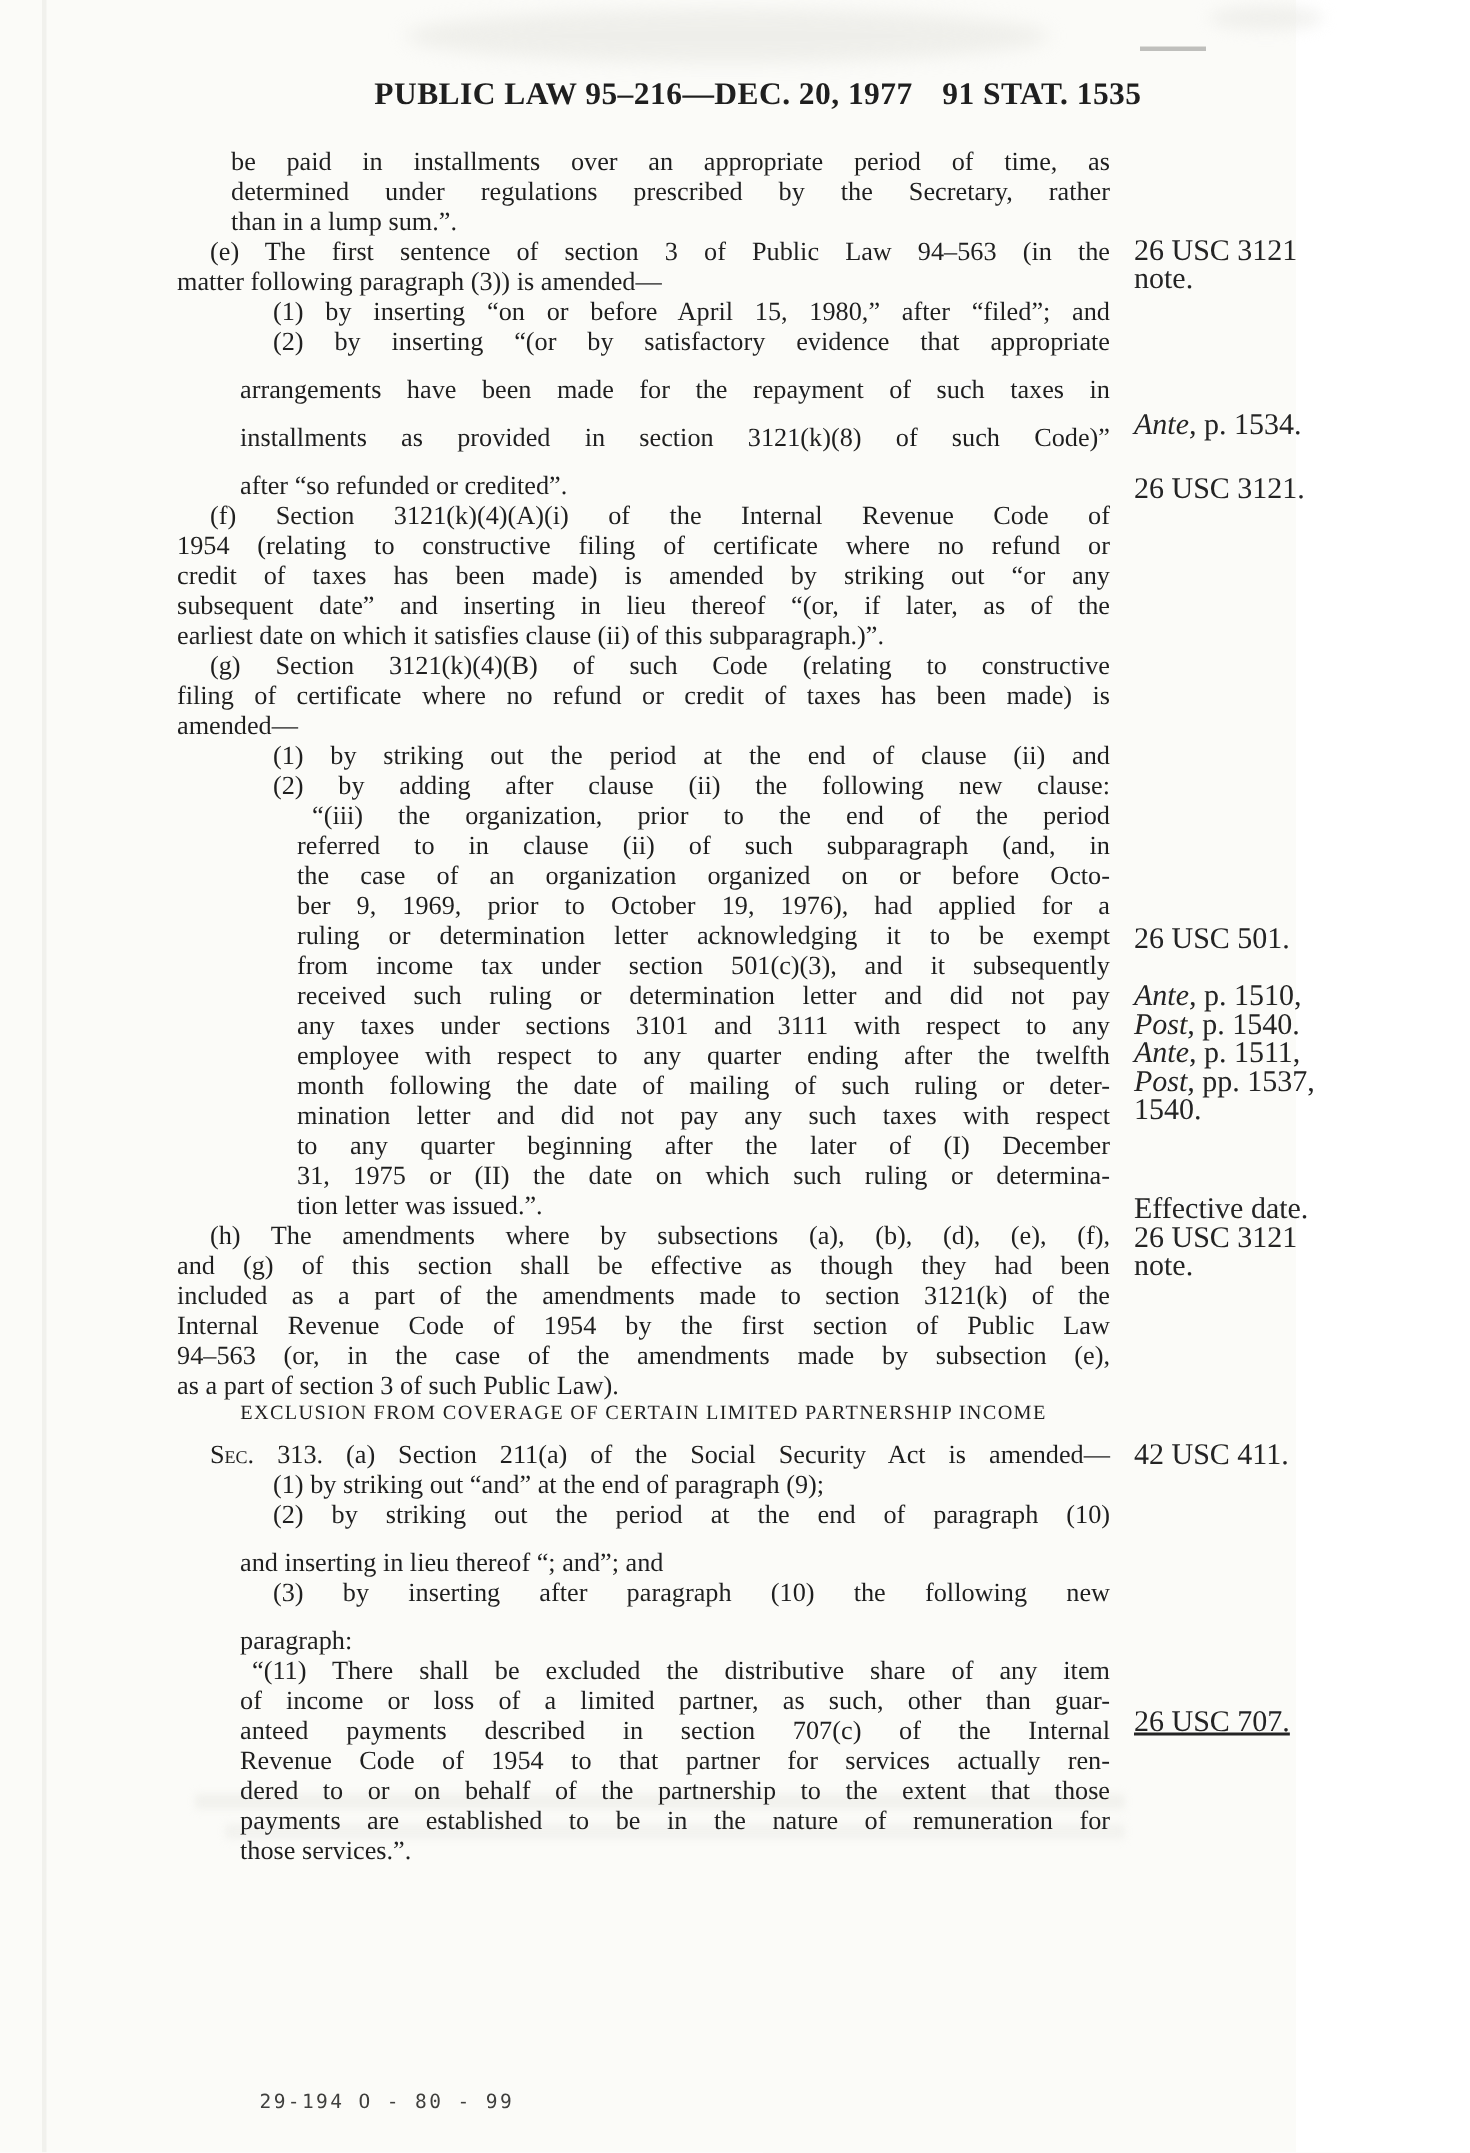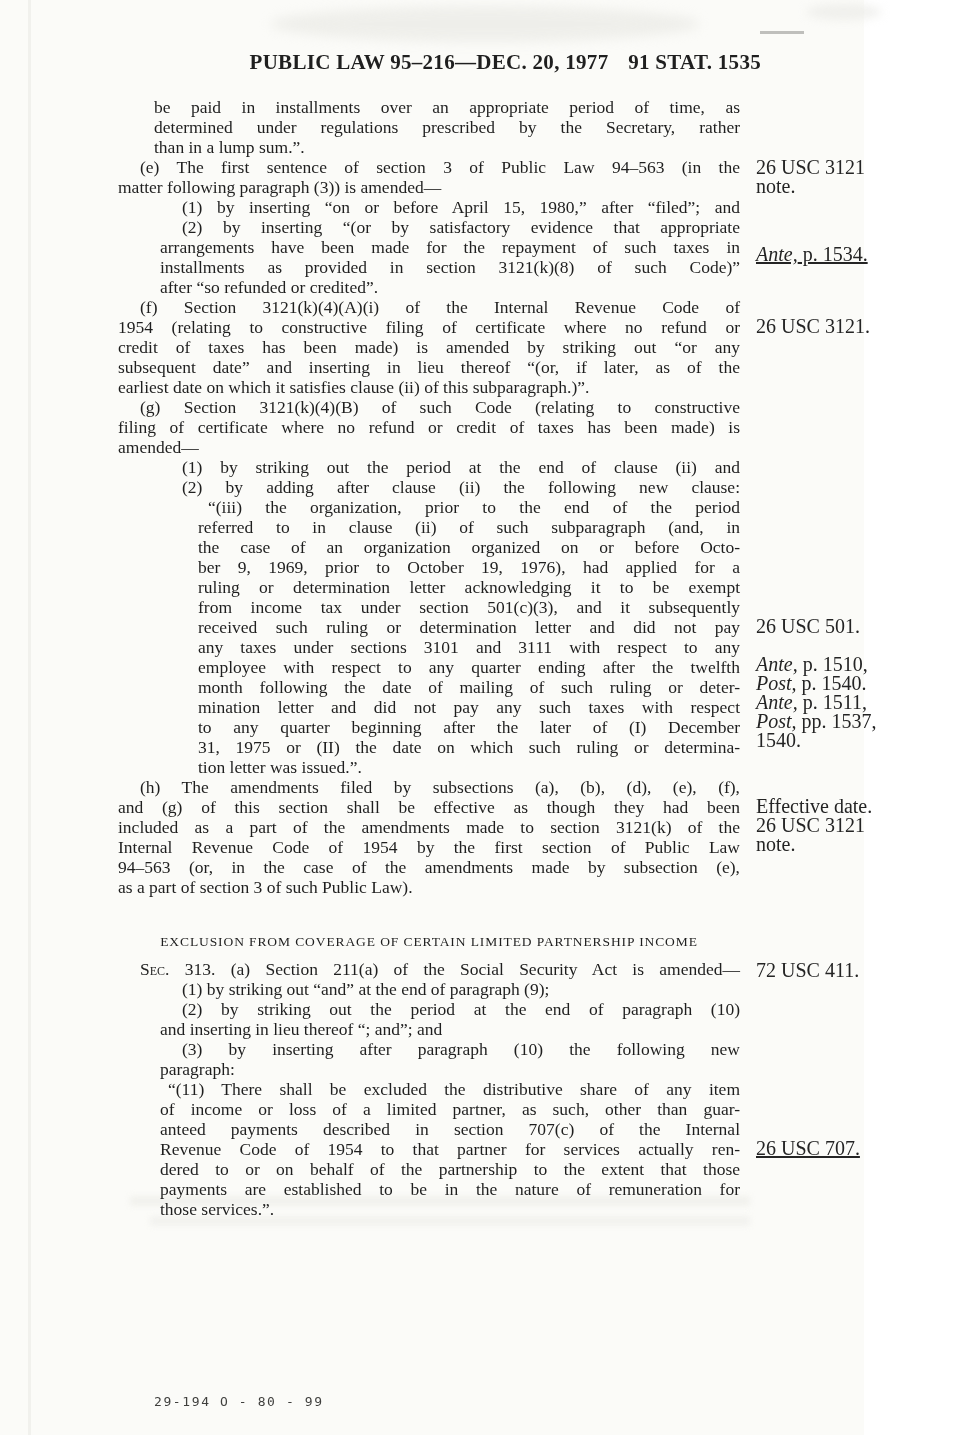--- a/index.html
+++ b/index.html
@@ -46,21 +46,21 @@
   #body-block-2{top:959px;}
   .line{
     height:20px;line-height:20px;font-size:17.5px;
     color:var(--ink);
   }
   .line.just{text-align:justify;text-align-last:justify;}
   .q{padding-left:36px;}
   .p{padding-left:22px;}
   .f{padding-left:0;}
   .s1{padding-left:64px;}
-  .s1c{padding-left:42px;}
+  .s1c{padding-left:42px;margin-top:12px;}
   .s2{padding-left:90px;}
   .s2c{padding-left:80px;}
   .s3{padding-left:50px;}
   .s3c{padding-left:42px;}
   .sc{font-variant:small-caps;}
 
   
   .section-heading{
     position:absolute;left:118px;top:934px;width:622px;
     text-align:center;font-size:13.5px;letter-spacing:.9px;
@@ -70,21 +70,21 @@
   
   .margin-notes{position:absolute;left:756px;top:0;width:126px;height:1435px;}
   .note{
     position:absolute;left:0;width:126px;
     font-size:20px;line-height:19px;color:var(--note-ink);
   }
   .note em{font-style:italic;}
 
   
   .print-code{
-    position:absolute;left:154px;top:1394px;
+    position:absolute;left:173px;top:1394px;
     font-family:"DejaVu Sans Mono", monospace;
     font-size:13px;letter-spacing:1.6px;color:var(--footer-ink);
   }
 </style>
 </head>
 <body>
 
 <div class="page">
 
   <div class="art art-smudge-top"></div>
@@ -125,21 +125,21 @@
       <div class="line s2c just">ruling or determination letter acknowledging it to be exempt</div>
       <div class="line s2c just">from income tax under section 501(c)(3), and it subsequently</div>
       <div class="line s2c just">received such ruling or determination letter and did not pay</div>
       <div class="line s2c just">any taxes under sections 3101 and 3111 with respect to any</div>
       <div class="line s2c just">employee with respect to any quarter ending after the twelfth</div>
       <div class="line s2c just">month following the date of mailing of such ruling or deter-</div>
       <div class="line s2c just">mination letter and did not pay any such taxes with respect</div>
       <div class="line s2c just">to any quarter beginning after the later of (I) December</div>
       <div class="line s2c just">31, 1975 or (II) the date on which such ruling or determina-</div>
       <div class="line s2c">tion letter was issued.”.</div>
-      <div class="line p just">(h) The amendments filed by subsections (a), (b), (d), (e), (f),</div>
+      <div class="line p just">(h) The amendments where by subsections (a), (b), (d), (e), (f),</div>
       <div class="line f just">and (g) of this section shall be effective as though they had been</div>
       <div class="line f just">included as a part of the amendments made to section 3121(k) of the</div>
       <div class="line f just">Internal Revenue Code of 1954 by the first section of Public Law</div>
       <div class="line f just">94–563 (or, in the case of the amendments made by subsection (e),</div>
       <div class="line f">as a part of section 3 of such Public Law).</div>
     </div>
 
   <div class="section-heading">EXCLUSION FROM COVERAGE OF CERTAIN LIMITED PARTNERSHIP INCOME</div>
 
   <div class="body-block" id="body-block-2">
@@ -156,21 +156,21 @@
       <div class="line s3c just">dered to or on behalf of the partnership to the extent that those</div>
       <div class="line s3c just">payments are established to be in the nature of remuneration for</div>
       <div class="line s3c">those services.”.</div>
     </div>
 
   <div class="margin-notes" id="margin-notes">
       <div class="note" style="top: 158px;">
         <div class="note-line"><span>26 USC 3121</span></div>
         <div class="note-line"><span>note.</span></div>
       </div>
-      <div class="note" style="top: 245px; text-decoration: underline;">
+      <div class="note" style="top: 274px;">
         <div class="note-line"><em>Ante,</em><span> p. 1534.</span></div>
       </div>
       <div class="note" style="top: 317px;">
         <div class="note-line"><span>26 USC 3121.</span></div>
       </div>
       <div class="note" style="top: 617px;">
         <div class="note-line"><span>26 USC 501.</span></div>
       </div>
       <div class="note" style="top: 655px;">
         <div class="note-line"><em>Ante,</em><span> p. 1510,</span></div>
@@ -178,21 +178,21 @@
         <div class="note-line"><em>Ante,</em><span> p. 1511,</span></div>
         <div class="note-line"><em>Post,</em><span> pp. 1537,</span></div>
         <div class="note-line"><span>1540.</span></div>
       </div>
       <div class="note" style="top: 797px;">
         <div class="note-line"><span>Effective date.</span></div>
         <div class="note-line"><span>26 USC 3121</span></div>
         <div class="note-line"><span>note.</span></div>
       </div>
       <div class="note" style="top: 961px;">
-        <div class="note-line"><span>72 USC 411.</span></div>
+        <div class="note-line"><span>42 USC 411.</span></div>
       </div>
       <div class="note" style="top: 1139px; text-decoration: underline;">
         <div class="note-line"><span>26 USC 707.</span></div>
       </div>
     </div>
 
   <div class="print-code">29-194 O - 80 - 99</div>
 
 </div>
 

